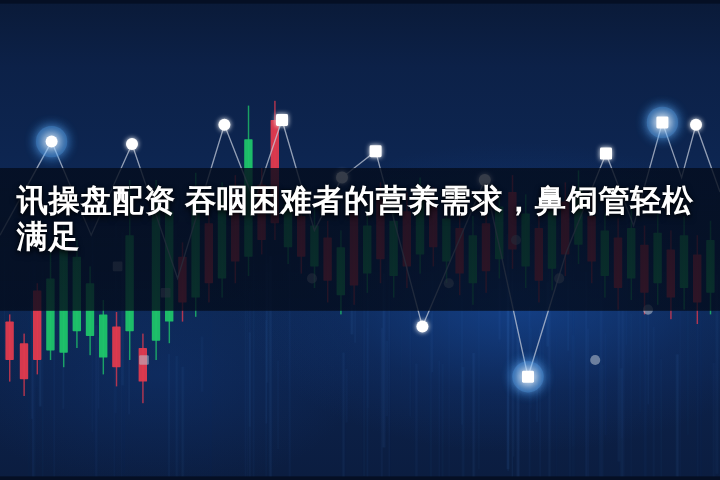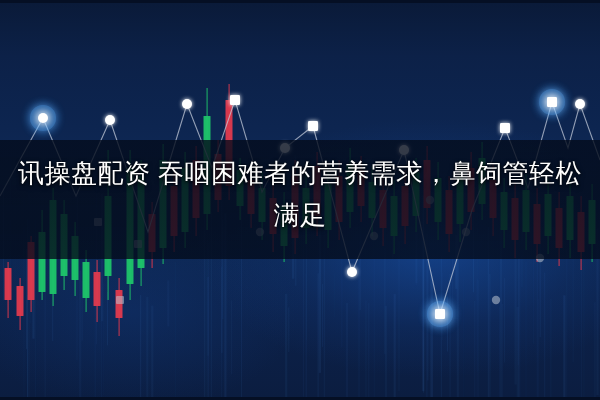--- a/index.html
+++ b/index.html
@@ -66,25 +66,24 @@
        rgba(4,12,28,0.80) 0%,
        rgba(4,12,28,0.84) 40%,
        rgba(4,12,28,0.80) 100%);
   }
 
   
   .headline {
     position: absolute;
     left: 0; right: 0;
     top: 152px;
-    text-align: center;
     color: #ffffff;
     font-size: 26px;
-    font-weight: normal;
-    line-height: 42px;
+    font-weight: bold;
+    line-height: 30px;
     letter-spacing: 0.5px;
     text-shadow: 0 2px 5px rgba(0,0,0,0.85), 0 0 2px rgba(0,0,0,0.9);
     padding: 0 14px;
     box-sizing: border-box;
     white-space: pre-line;
   }
 </style>
 </head>
 <body>
 

